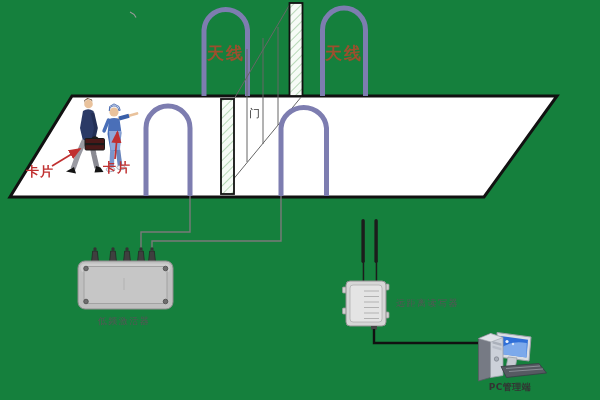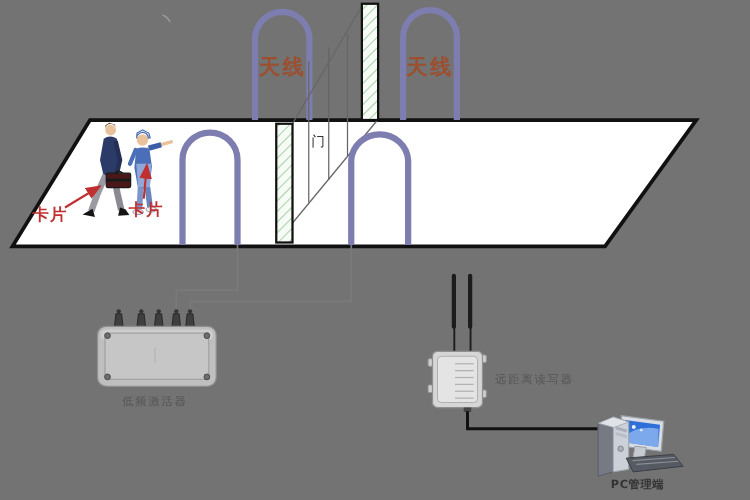--- a/index.html
+++ b/index.html
@@ -1,19 +1,19 @@
 <!DOCTYPE html>
 <html><head>
 <meta charset="utf-8">
 <style>
   html,body{margin:0;padding:0;background:#ffffff;}
   .canvas{
     position:relative;
     width:600px;height:400px;
-    background:#737373;
+    background:#15803d;
     overflow:hidden;
     font-family:"DejaVu Sans", sans-serif;
   }
   svg{display:block;}
   text{font-family:"DejaVu Sans", sans-serif;}
   .lbl-antenna{font-size:17px;font-weight:700;fill:#9c4f2e;letter-spacing:2px;}
   .lbl-card{font-size:13px;font-weight:700;fill:#c03030;letter-spacing:1px;}
   .lbl-door{font-size:11px;fill:#333333;}
   .lbl-device{font-size:9px;fill:#555555;letter-spacing:1.5px;}
   .lbl-pc{font-size:9px;font-weight:700;fill:#333333;letter-spacing:0.5px;}

